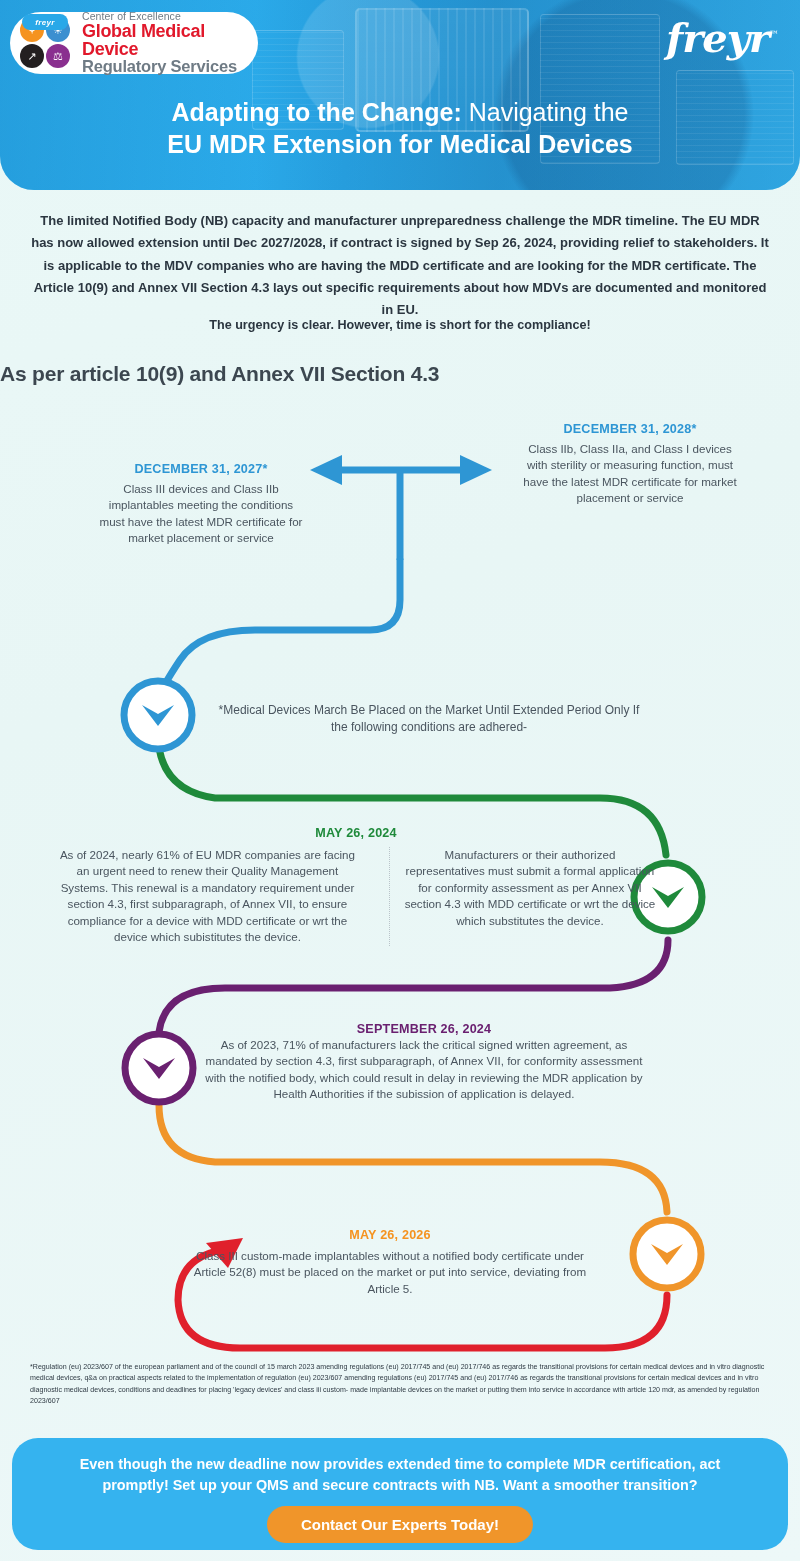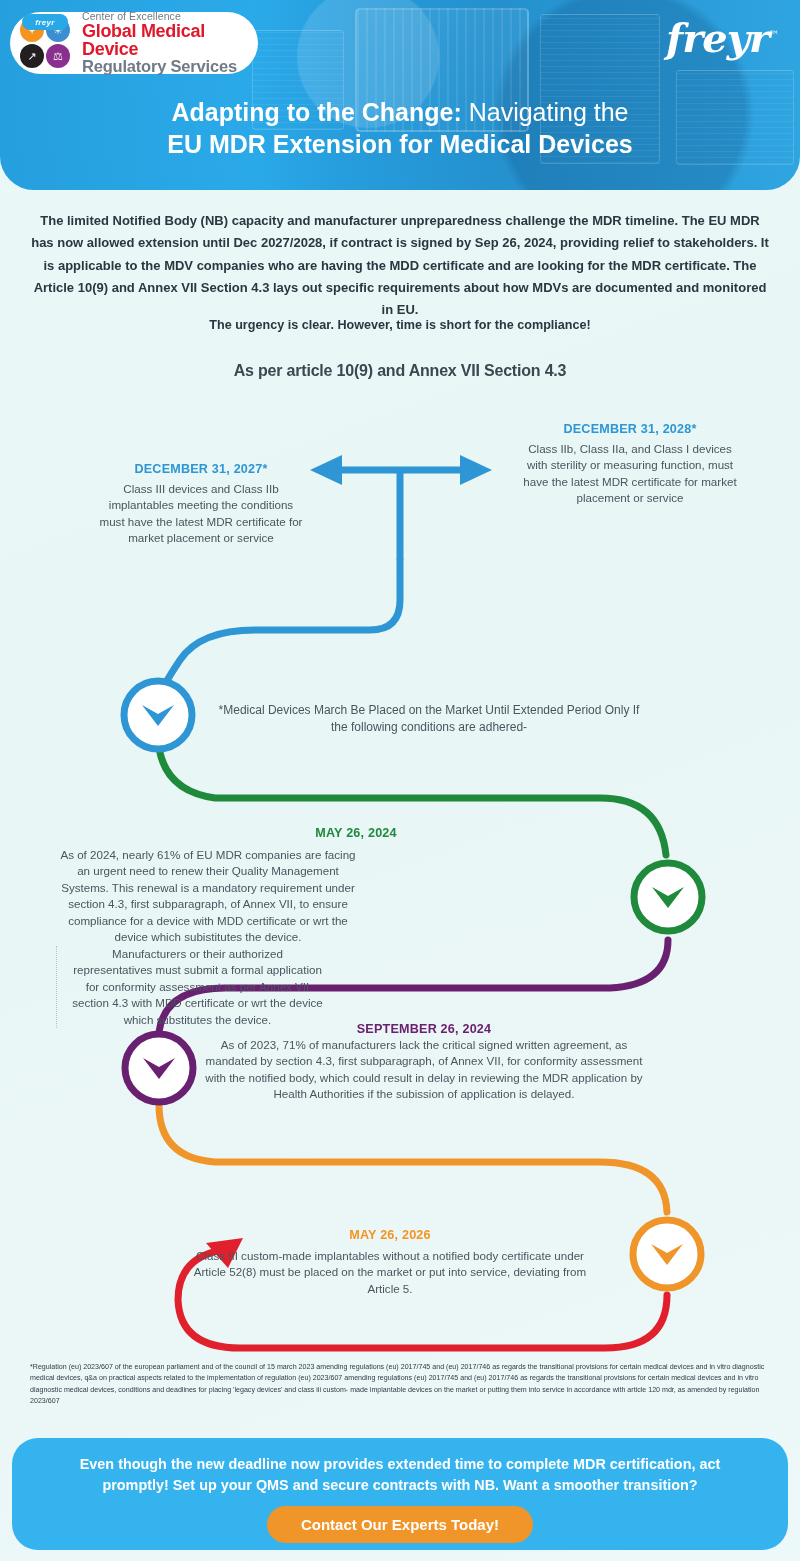--- a/index.html
+++ b/index.html
@@ -96,21 +96,21 @@
     position: absolute; top: 210px; left: 28px; width: 744px;
     text-align: center; color: #2b3640; font-size: 13px;
     line-height: 1.72; font-weight: 700;
   }
   .urgency {
     position: absolute; top: 318px; left: 0; width: 800px;
     text-align: center; color: #2b3640; font-size: 12.6px; font-weight: 700;
   }
   .section-title {
     position: absolute; top: 362px; left: 0; width: 800px;
-    text-align: center; color: #3c4750; font-size: 16px; font-weight: 800;
+    text-align: left; color: #3c4750; font-size: 21px; font-weight: 800;
     letter-spacing: -.2px;
   }
 
   
   .flow { position: absolute; left: 0; top: 0; width: 800px; height: 1561px; }
 
   
   .tb { position: absolute; color: #3f4a54; }
   .date-h { font-size: 12.6px; font-weight: 800; letter-spacing: .2px; }
   .body-t { font-size: 11.6px; line-height: 1.42; color: #4a555f; }
@@ -118,21 +118,21 @@
   .blk2027 { left: 96px; top: 422px; width: 210px; text-align: center; margin-top: 40px; }
   .blk2027 .date-h { color: #2e96d4; margin-bottom: 5px; }
   .blk2028 { left: 520px; top: 422px; width: 220px; text-align: center; }
   .blk2028 .date-h { color: #2e96d4; margin-bottom: 5px; }
 
   .note-star { left: 214px; top: 702px; width: 430px; text-align: center;
                font-size: 12px; color: #4a555f; line-height: 1.4; }
 
   .blk2024 { left: 56px; top: 826px; width: 600px; }
   .blk2024 .date-h { color: #1f8a3b; text-align: center; margin-bottom: 7px; }
-  .two-col { display: flex; gap: 0; flex-direction: column; }
+  .two-col { display: flex; gap: 16px; }
   .col-l { width: 318px; text-align: center; padding-right: 14px; }
   .col-r { width: 268px; text-align: center; padding-left: 14px;
            border-left: 1.5px dotted #b9c3c9; }
 
   .blk0924 { left: 196px; top: 1022px; width: 456px; text-align: center; }
   .blk0924 .date-h { color: #6a2070; margin-bottom: 1px; }
 
   .blk2026 { left: 190px; top: 1228px; width: 400px; text-align: center; }
   .blk2026 .date-h { color: #f59320; margin-bottom: 6px; }
 

